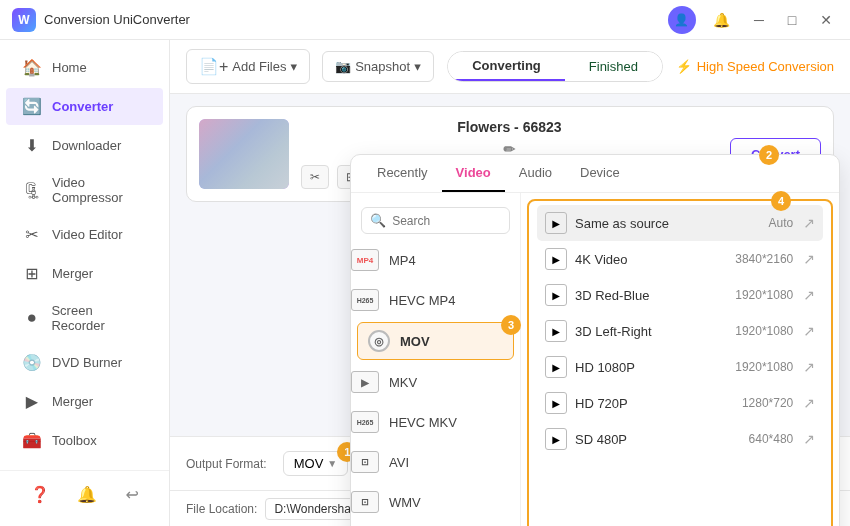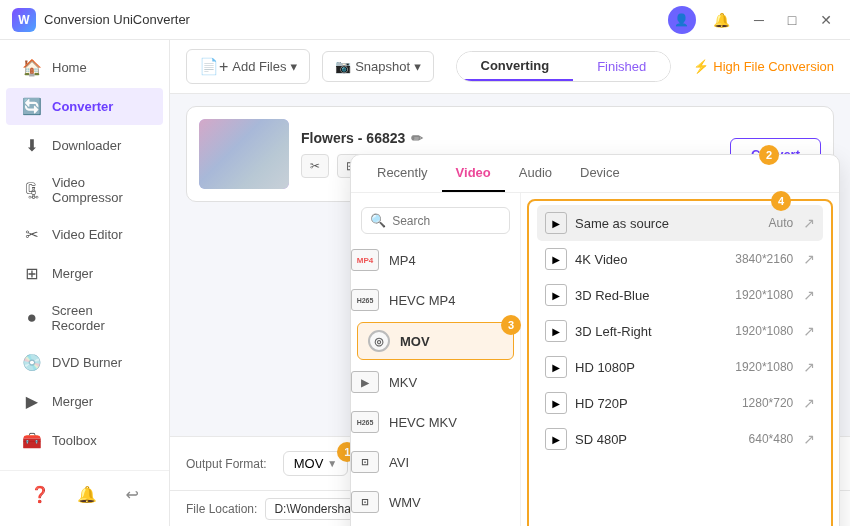--- a/index.html
+++ b/index.html
@@ -24,32 +24,32 @@
     .sidebar-item.active { background: #f0ebff; color: #6c3fff; font-weight: 600; }
     .sidebar-item .s-icon { font-size: 16px; width: 20px; text-align: center; }
 
     
     .content { flex: 1; display: flex; flex-direction: column; overflow: hidden; }
 
     
     .topbar { height: 54px; background: #fff; border-bottom: 1px solid #e8e8e8; display: flex; align-items: center; padding: 0 16px; gap: 12px; }
     .topbar-btn { display: flex; align-items: center; gap: 4px; padding: 7px 12px; border: 1.5px solid #ddd; border-radius: 6px; cursor: pointer; font-size: 13px; color: #555; background: #fff; }
     .tab-group { display: flex; margin-left: auto; margin-right: auto; border: 1.5px solid #ddd; border-radius: 20px; overflow: hidden; }
-    .tab-btn { padding: 6px 24px; font-size: 13px; cursor: pointer; background: #fff; color: #8b5cf6; border: none; }
+    .tab-btn { padding: 6px 24px; font-size: 13px; cursor: pointer; background: #fff; color: #14532d; border: none; }
     .tab-btn.active { background: #fff; color: #333; font-weight: 600; border-bottom: 2px solid #6c3fff; }
     .tab-btn.converting.active { background: #fff; color: #333; font-weight: 600; }
     .high-speed { display: flex; align-items: center; gap: 4px; color: #ff8c00; font-size: 13px; font-weight: 500; cursor: pointer; }
 
     
     .video-area { padding: 12px 16px; background: #f5f6fa; flex: 1; position: relative; }
     .video-card { background: #fff; border: 1.5px solid #e0e0e0; border-radius: 10px; padding: 12px; display: flex; align-items: center; gap: 12px; position: relative; }
     .video-thumb { width: 90px; height: 70px; background: linear-gradient(135deg, #c8a8e9 0%, #a8b4e9 50%, #c8a8e9 100%); border-radius: 6px; overflow: hidden; display: flex; align-items: center; justify-content: center; flex-shrink: 0; }
     .video-thumb-img { width: 100%; height: 100%; background: linear-gradient(135deg, #d4a8c8 0%, #a8b8d8 40%, #b8c8d4 70%, #c8d0d8 100%); border-radius: 6px; }
     .video-info { flex: 1; }
-    .video-title { font-size: 14px; font-weight: 600; color: #333; display: flex; align-items: center; gap: 6px; }
+    .video-title { font-size: 14px; font-weight: 600; color: #333; display: flex; align-items: center; gap: 6px; flex-direction: column; }
     .video-edit-icon { color: #888; font-size: 14px; cursor: pointer; }
     .video-actions { display: flex; gap: 8px; margin-top: 8px; }
     .video-action-btn { padding: 4px 8px; font-size: 12px; border: 1px solid #ddd; border-radius: 4px; cursor: pointer; background: #f8f8f8; color: #555; }
     .convert-btn { margin-left: auto; padding: 8px 20px; background: #fff; border: 1.5px solid #6c3fff; color: #6c3fff; border-radius: 6px; font-size: 13px; font-weight: 600; cursor: pointer; }
 
     
     .bottom-bar { height: 54px; background: #fff; border-top: 1px solid #e8e8e8; display: flex; align-items: center; padding: 0 16px; gap: 16px; }
     .bottom-label { font-size: 12px; color: #666; }
     .format-select { display: flex; align-items: center; gap: 4px; border: 1.5px solid #ddd; border-radius: 6px; padding: 4px 10px; font-size: 13px; cursor: pointer; background: #fff; }
     .format-dropdown-arrow { color: #888; font-size: 10px; }
@@ -175,21 +175,21 @@
         <span>📷</span>
         <span>Snapshot</span>
         <span>▾</span>
       </div>
       <div class="tab-group">
         <button class="tab-btn converting active">Converting</button>
         <button class="tab-btn">Finished</button>
       </div>
       <div class="high-speed">
         <span>⚡</span>
-        <span>High File Conversion</span>
+        <span>High Speed Conversion</span>
       </div>
     </div>
 
     <div class="video-area" style="position:relative;">
       <div class="video-card">
         <div class="video-thumb">
           <div class="video-thumb-img"></div>
         </div>
         <div class="video-info">
           <div class="video-title">

